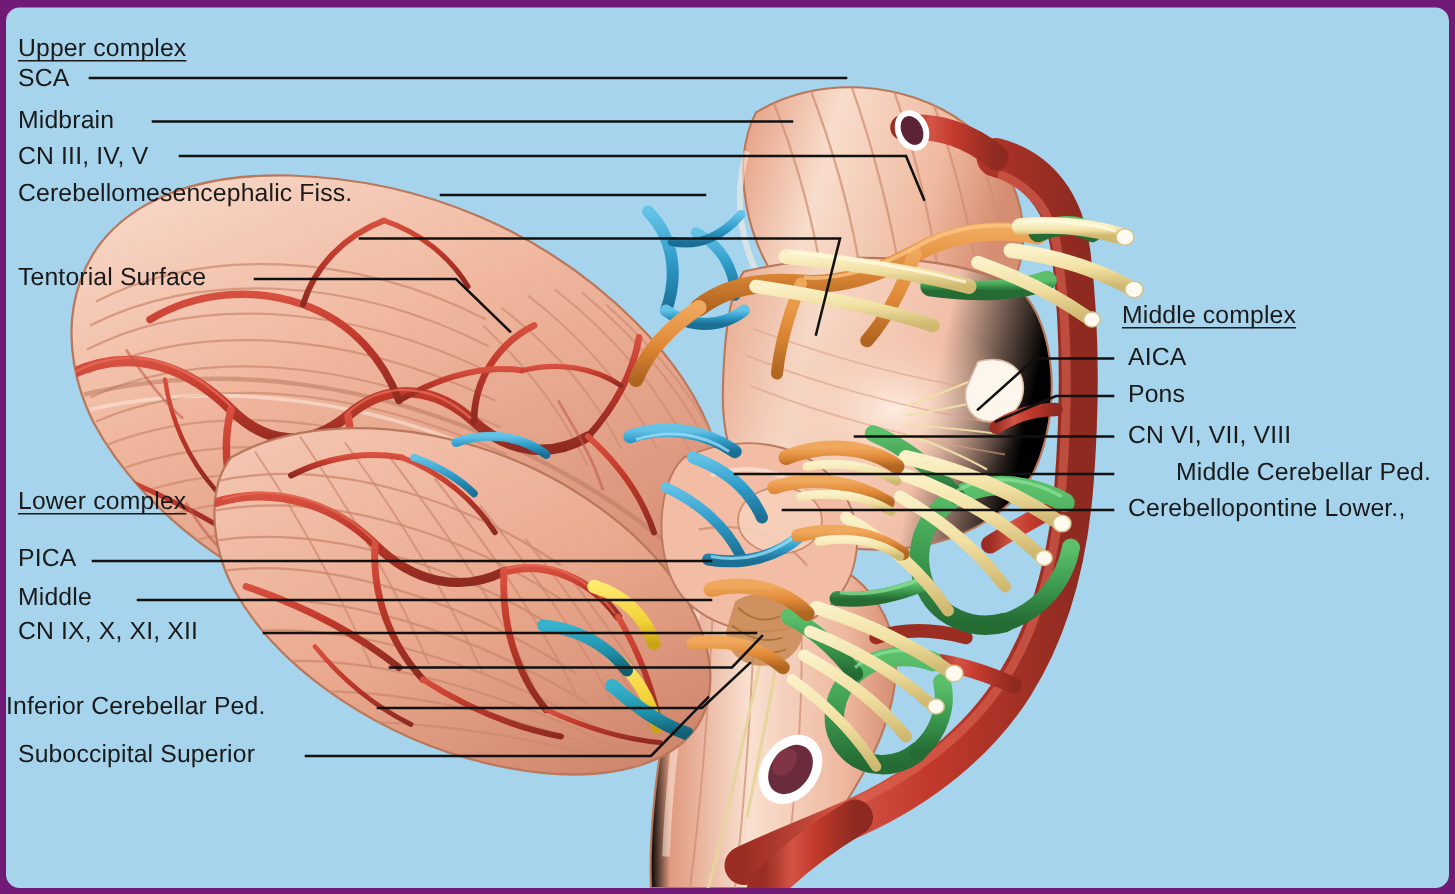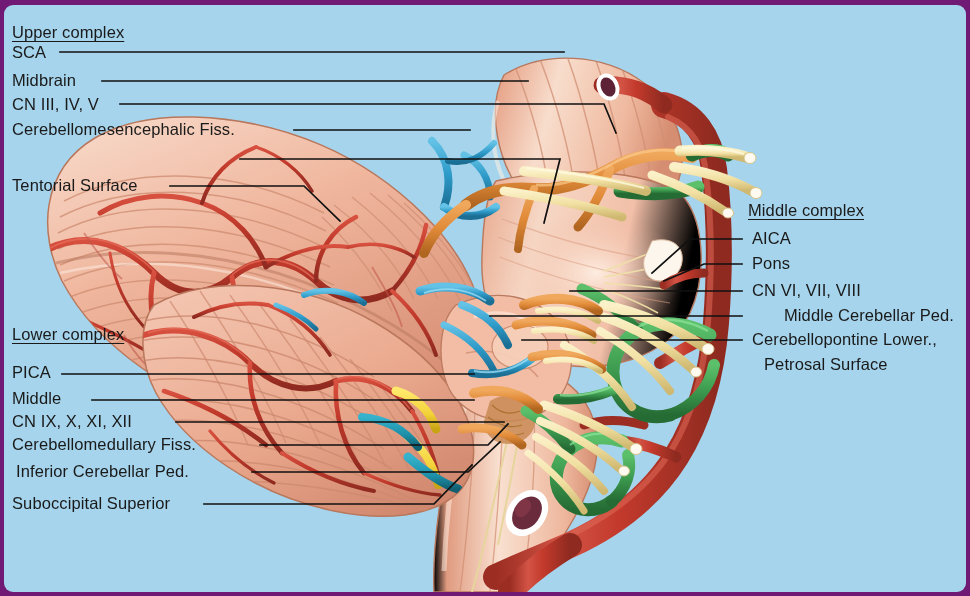--- a/index.html
+++ b/index.html
@@ -455,24 +455,22 @@
     <div class="lbl" style="left:8px;top:90px;">CN III, IV, V</div>
     <div class="lbl" style="left:8px;top:115px;">Cerebellomesencephalic Fiss.</div>
     <div class="lbl" style="left:8px;top:171px;">Tentorial Surface</div>
 
     <div class="lbl hdg" style="left:744px;top:196px;">Middle complex</div>
     <div class="lbl" style="left:748px;top:224px;">AICA</div>
     <div class="lbl" style="left:748px;top:249px;">Pons</div>
     <div class="lbl" style="left:748px;top:276px;">CN VI, VII, VIII</div>
     <div class="lbl" style="left:780px;top:301px;">Middle Cerebellar Ped.</div>
     <div class="lbl" style="left:748px;top:325px;">Cerebellopontine Lower.,</div>
-    <div class="lbl" style="left:760px;top:350px;">Petrosal Surface</div>
 
     <div class="lbl hdg" style="left:8px;top:320px;">Lower complex</div>
     <div class="lbl" style="left:8px;top:358px;">PICA</div>
     <div class="lbl" style="left:8px;top:384px;">Middle</div>
     <div class="lbl" style="left:8px;top:407px;">CN IX, X, XI, XII</div>
-    <div class="lbl" style="left:8px;top:430px;">Cerebellomedullary Fiss.</div>
-    <div class="lbl" style="left:12px;top:457px;text-align:center;">Inferior Cerebellar Ped.</div>
+    <div class="lbl" style="left:0;top:457px;text-align:center;">Inferior Cerebellar Ped.</div>
     <div class="lbl" style="left:8px;top:489px;">Suboccipital Superior</div>
 
   </div>
 </div>
 
 </body></html>

